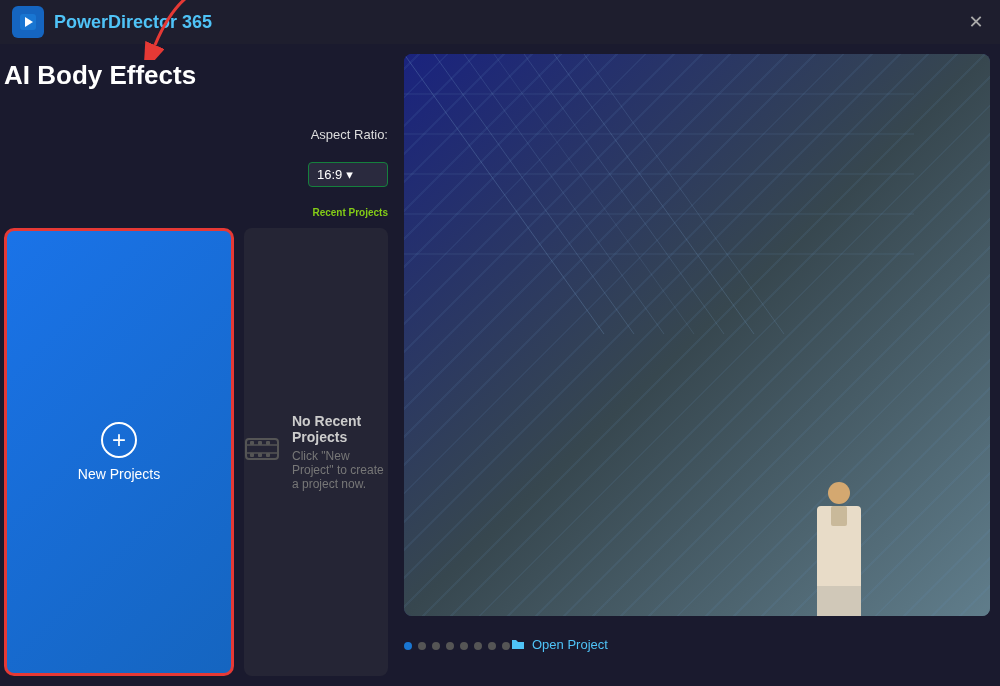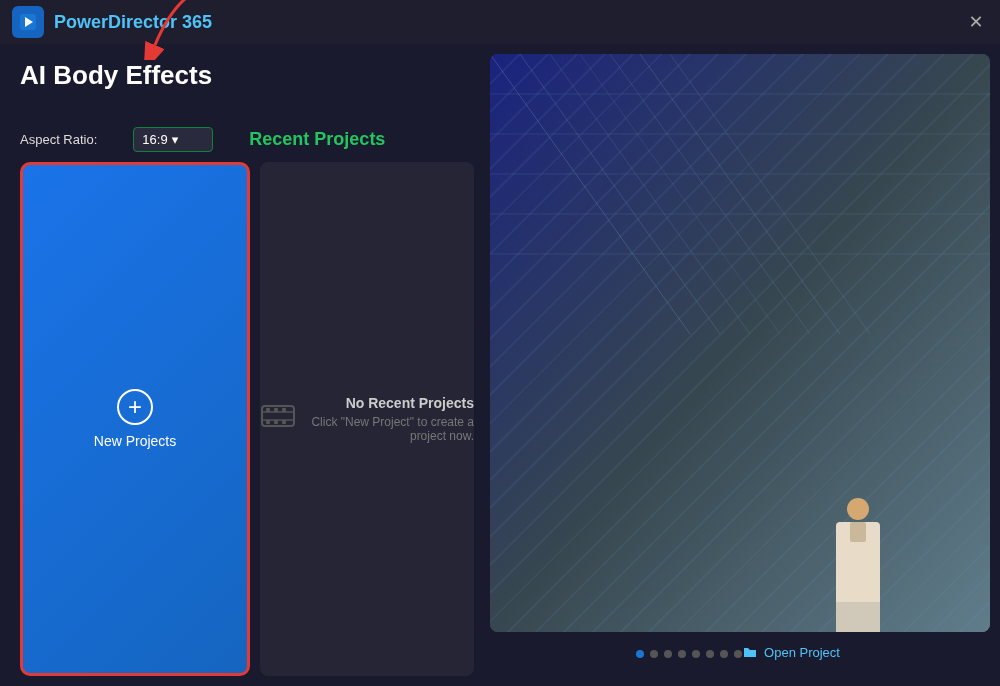--- a/index.html
+++ b/index.html
@@ -59,22 +59,22 @@
     }
 
     
     .main-container {
       display: flex;
       height: calc(686px - 44px);
     }
 
     
     .left-panel {
-      width: 490px;
-      padding: 16px 16px 0 20px;
+      width: 404px;
+      padding: 16px 16px 0 4px;
       display: flex;
       flex-direction: column;
     }
 
     .feature-title {
       font-size: 26px;
       font-weight: 700;
       color: #fff;
       margin-bottom: 6px;
     }
@@ -85,46 +85,47 @@
     }
     .red-arrow {
       position: absolute;
       left: 140px;
       top: -20px;
     }
 
     
     .controls-row {
       display: flex;
-      align-items: center;
-      gap: 36px;
+      align-items: flex-end;
+      gap: 20px;
       margin-bottom: 10px;
       margin-top: 30px;
+      flex-direction: column;
     }
     .aspect-label {
       font-size: 13px;
       color: #ddd;
       white-space: nowrap;
     }
     .aspect-select {
       background: #2a2a3e;
       border: 1px solid #15803d;
       color: #fff;
       padding: 4px 8px;
       font-size: 13px;
       border-radius: 4px;
       cursor: pointer;
       display: flex;
       align-items: center;
       gap: 4px;
       min-width: 80px;
     }
     .recent-label {
-      font-size: 18px;
-      color: #22c55e;
+      font-size: 10px;
+      color: #84cc16;
       font-weight: 600;
       white-space: nowrap;
     }
 
     
     .project-area {
       display: flex;
       gap: 10px;
       flex: 1;
       min-height: 0;
@@ -166,21 +167,20 @@
     
     .no-recent {
       flex: 1;
       background: #252535;
       border-radius: 8px;
       display: flex;
       align-items: center;
       justify-content: center;
       gap: 12px;
       min-height: 100px;
-      text-align: right;
     }
     .no-recent-icon {
       font-size: 28px;
       color: #555;
     }
     .no-recent-text h3 {
       font-size: 14px;
       color: #ccc;
       margin-bottom: 4px;
     }
@@ -350,21 +350,21 @@
 
           <div style="width:44px;height:80px;background:#e8dcc8;border-radius:4px 4px 0 0;position:relative;">
             <div style="position:absolute;top:0;left:50%;transform:translateX(-50%);width:16px;height:20px;background:#c9b99a;border-radius:2px;"></div>
           </div>
 
           <div style="width:44px;height:30px;background:#d0c8b8;"></div>
         </div>
       </div>
     </div>
 
-    <div style="display:flex;align-items:center;justify-content:center;padding:12px 0;">
+    <div style="display:flex;align-items:center;justify-content:flex-start;padding:20px 0;">
       <div class="dots-row" style="justify-content:flex-start;padding:4px 0;">
         <div class="dot active"></div>
         <div class="dot"></div>
         <div class="dot"></div>
         <div class="dot"></div>
         <div class="dot"></div>
         <div class="dot"></div>
         <div class="dot"></div>
         <div class="dot"></div>
       </div>

